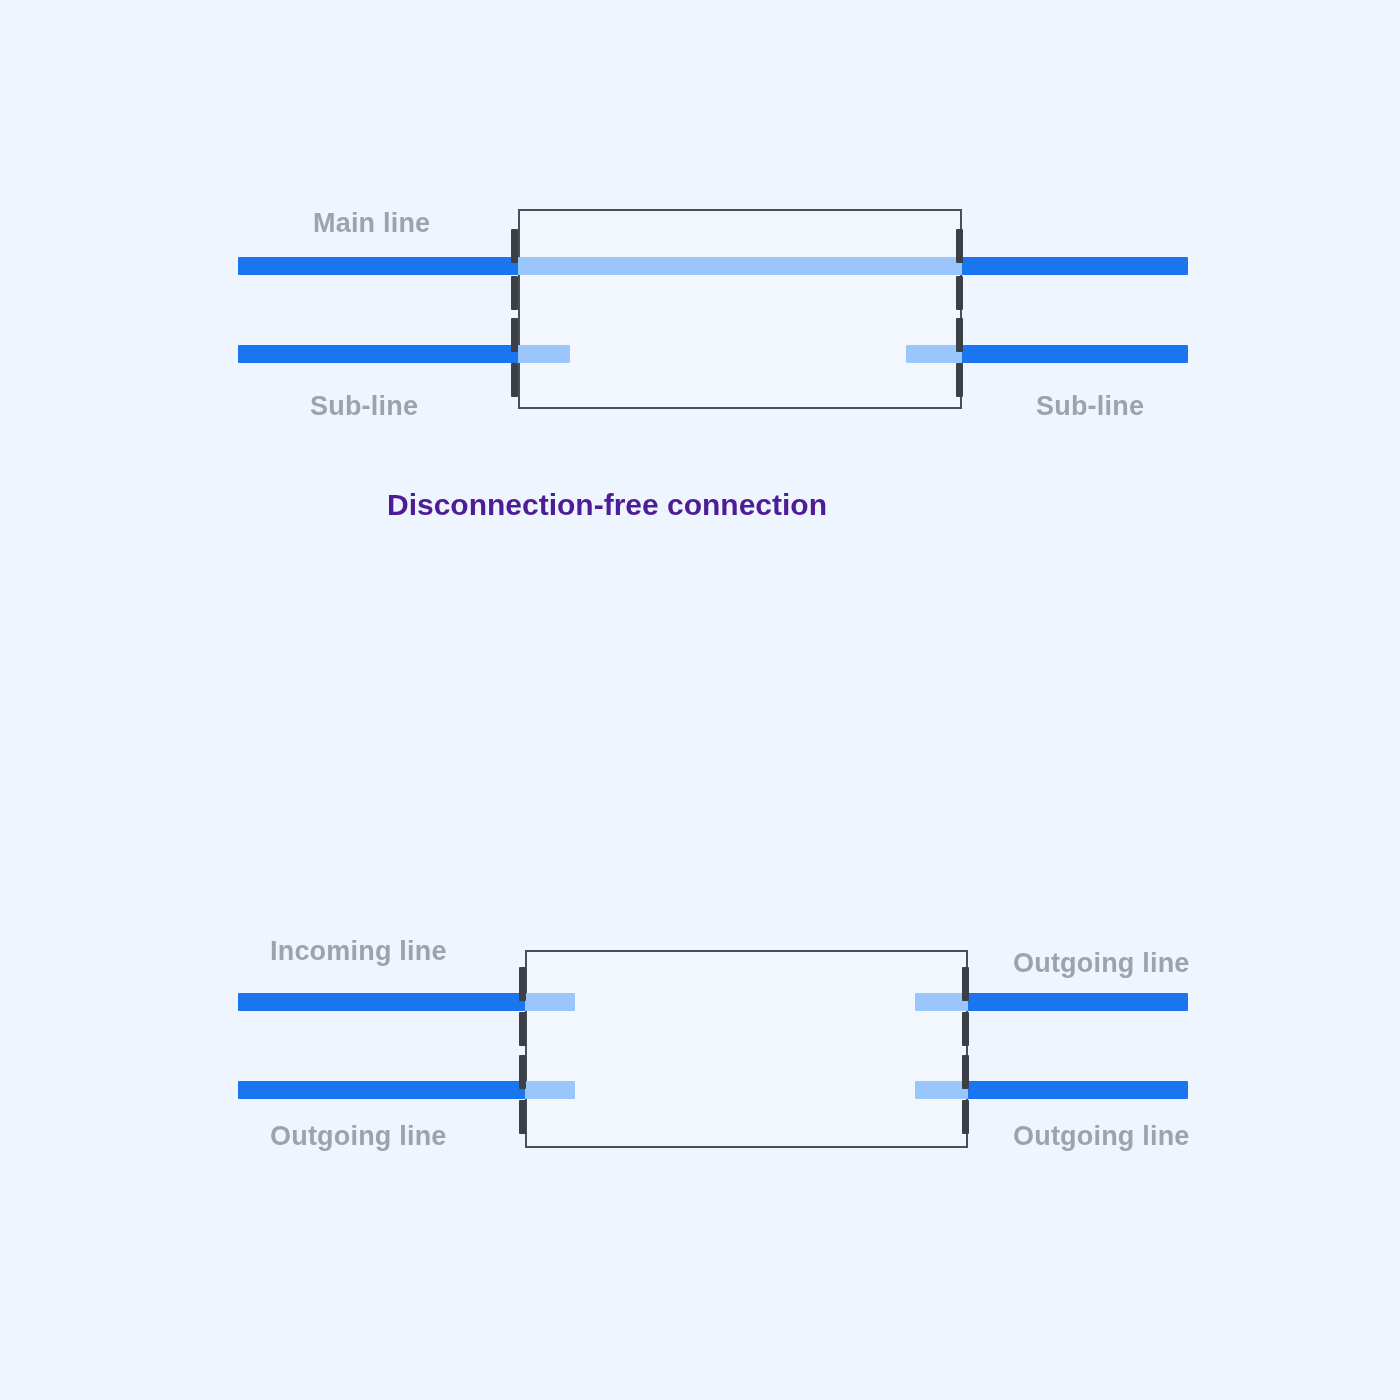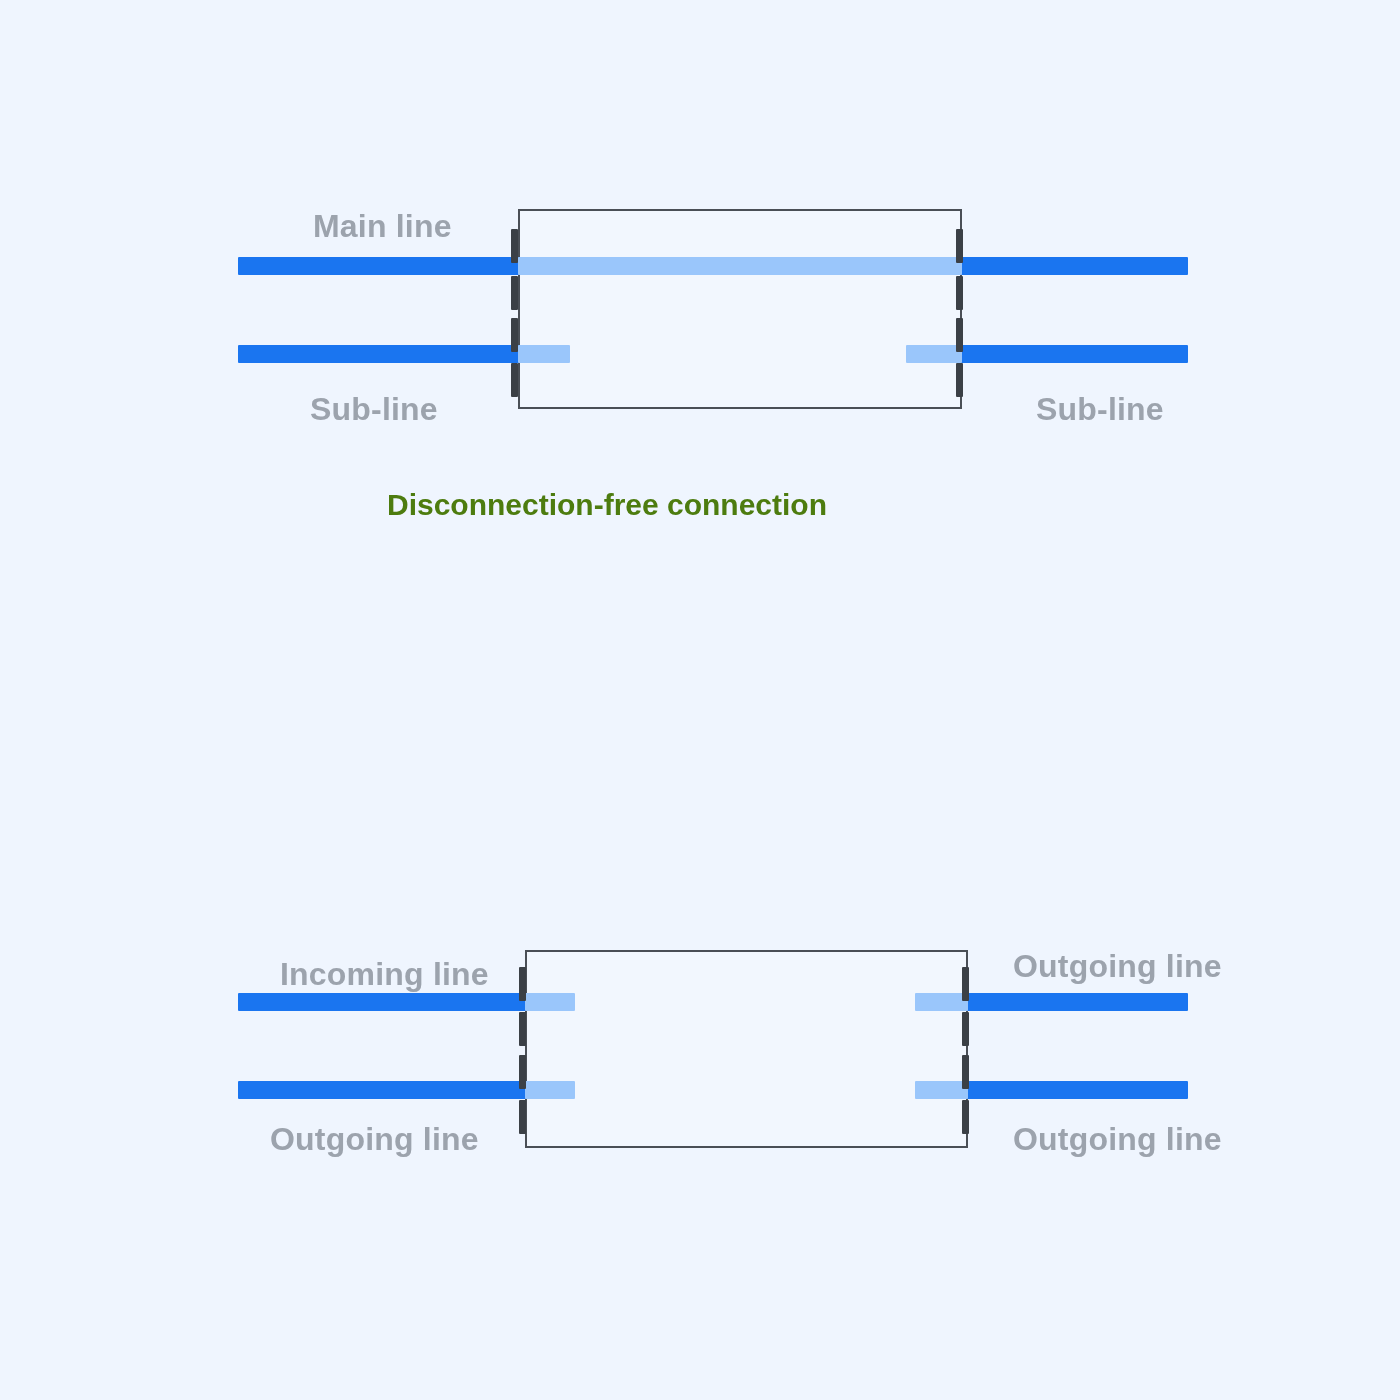--- a/index.html
+++ b/index.html
@@ -51,29 +51,29 @@
     width: 7px;
     height: 34px;
     background: #3b4046;
     border-radius: 1px;
   }
 
   
   .label {
     position: absolute;
     color: #9ca3ad;
-    font-size: 32px;
+    font-size: 27px;
     font-weight: bold;
     letter-spacing: 0.2px;
     white-space: nowrap;
   }
 
   .caption {
     position: absolute;
-    color: #4d7c0f;
+    color: #4c1d95;
     font-size: 30px;
     font-weight: bold;
     white-space: nowrap;
     text-align: center;
     width: 1214px;
     left: 0;
   }
 </style>
 </head>
 <body>
@@ -128,18 +128,18 @@
   <div class="terminal" style="left:519px; top:67px;"></div>
   <div class="terminal" style="left:519px; top:112px;"></div>
   <div class="terminal" style="left:519px; top:155px;"></div>
   <div class="terminal" style="left:519px; top:200px;"></div>
 
   <div class="terminal" style="left:962px; top:67px;"></div>
   <div class="terminal" style="left:962px; top:112px;"></div>
   <div class="terminal" style="left:962px; top:155px;"></div>
   <div class="terminal" style="left:962px; top:200px;"></div>
 
-  <div class="label" style="left:270px; top:56px;margin-left:10px;">Incoming line</div>
+  <div class="label" style="left:270px; top:36px;">Incoming line</div>
   <div class="label" style="left:1013px; top:48px;">Outgoing line</div>
   <div class="label" style="left:270px; top:221px;">Outgoing line</div>
   <div class="label" style="left:1013px; top:221px;">Outgoing line</div>
 
 </div>
 
 </body></html>

